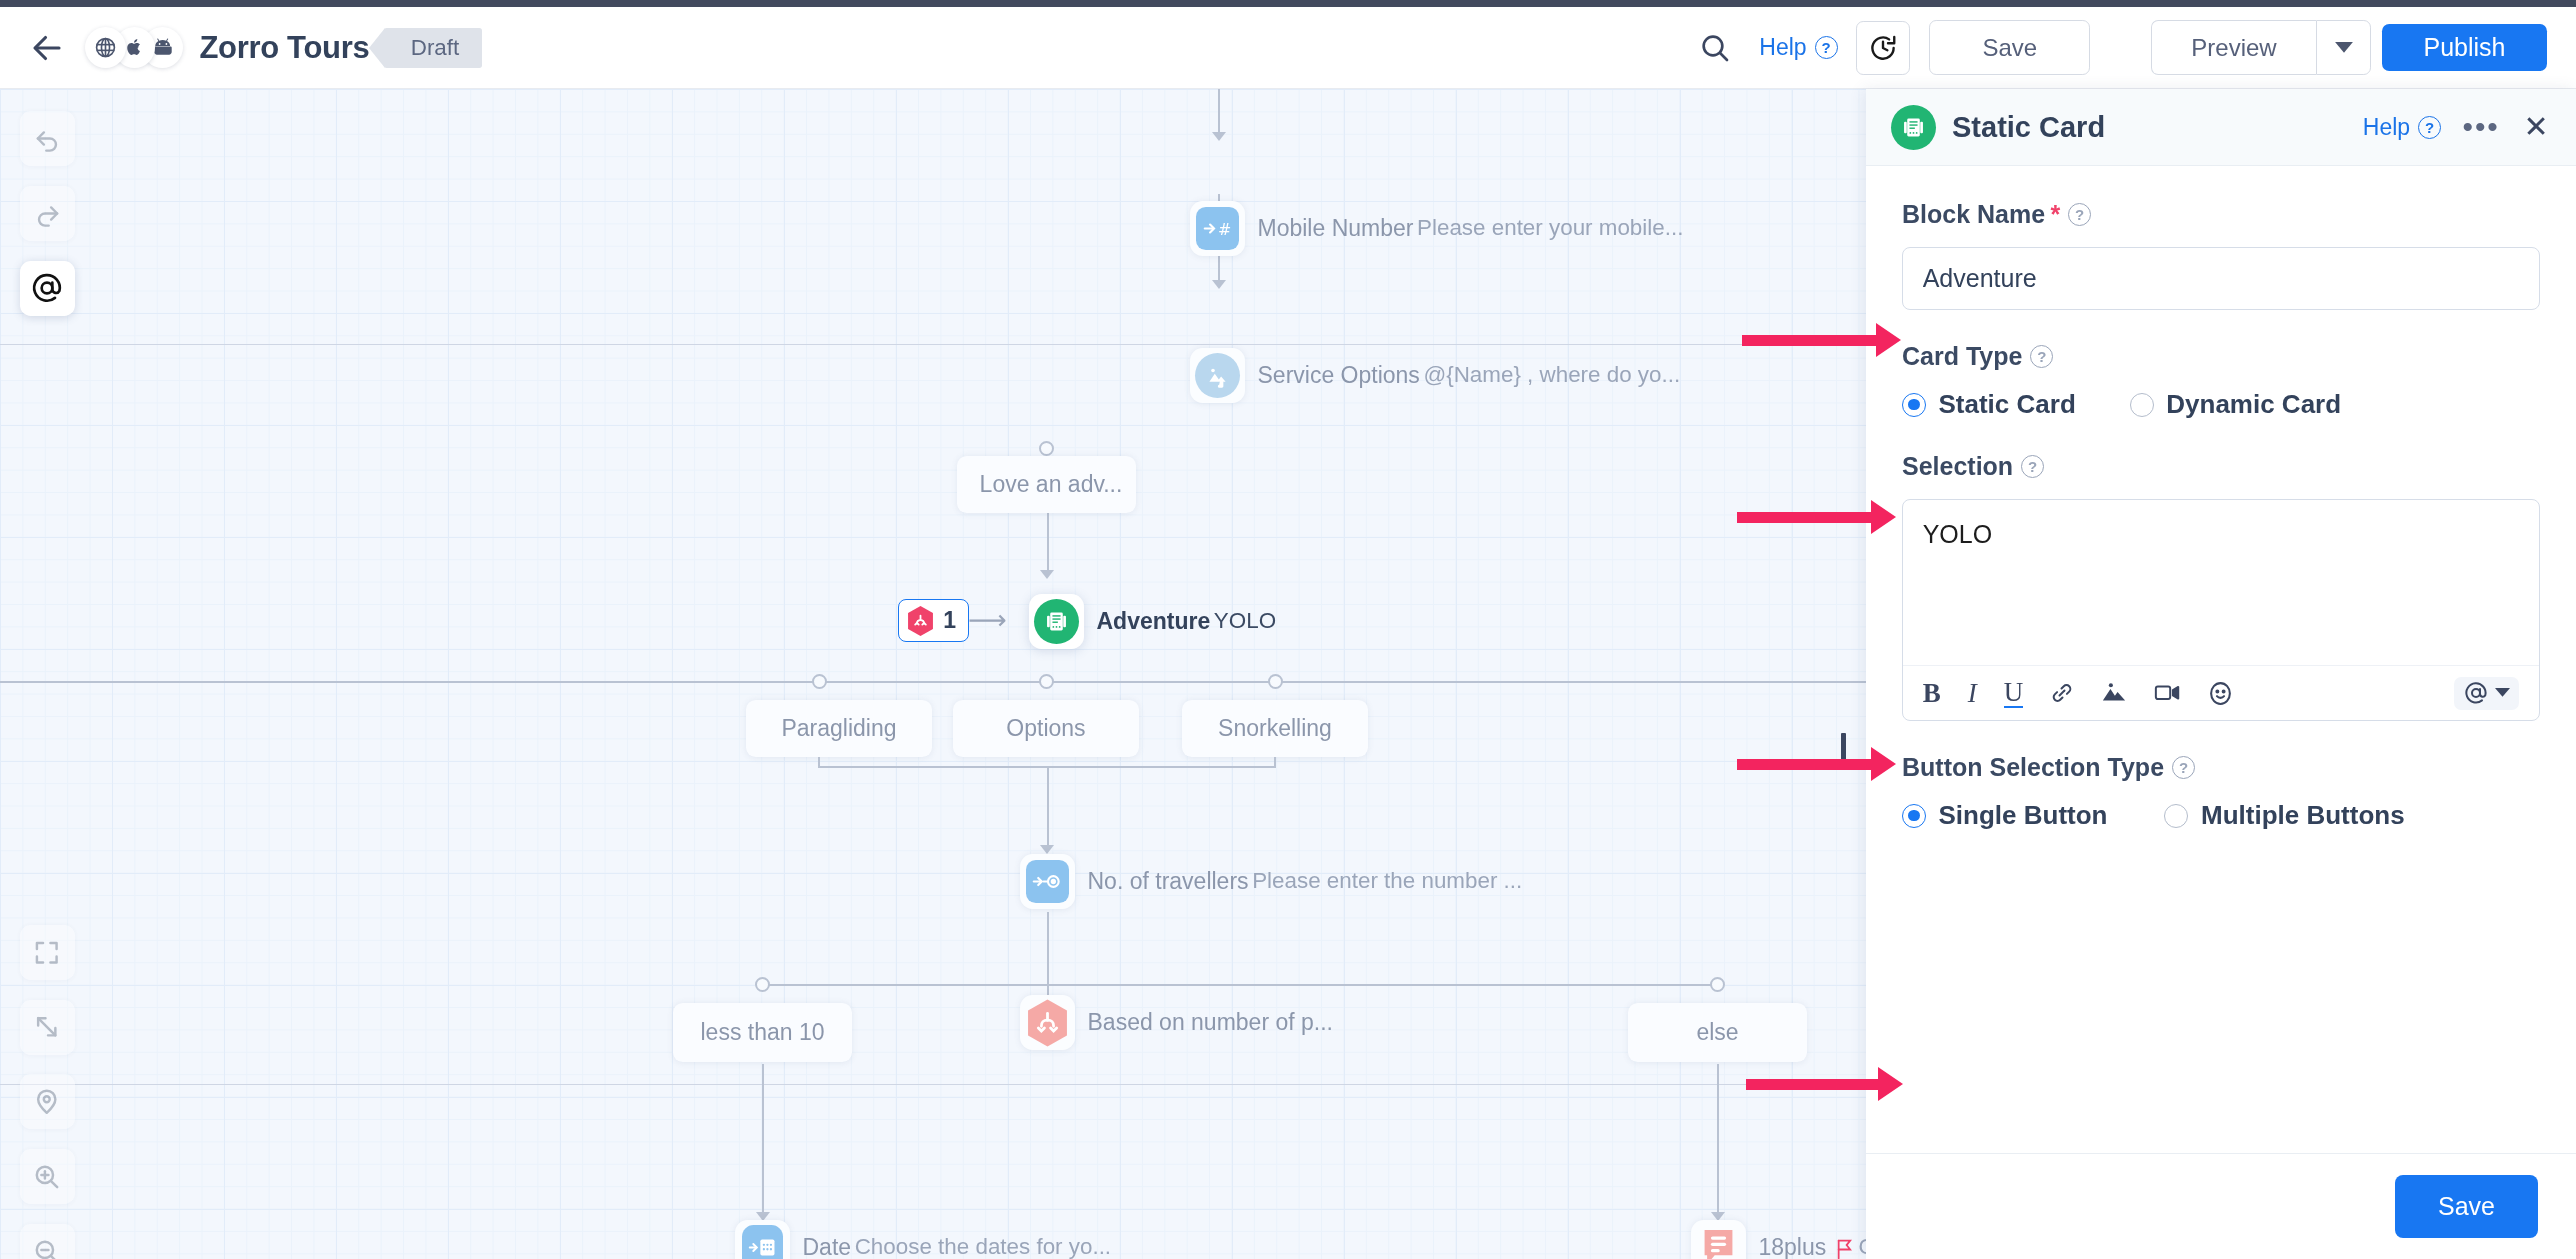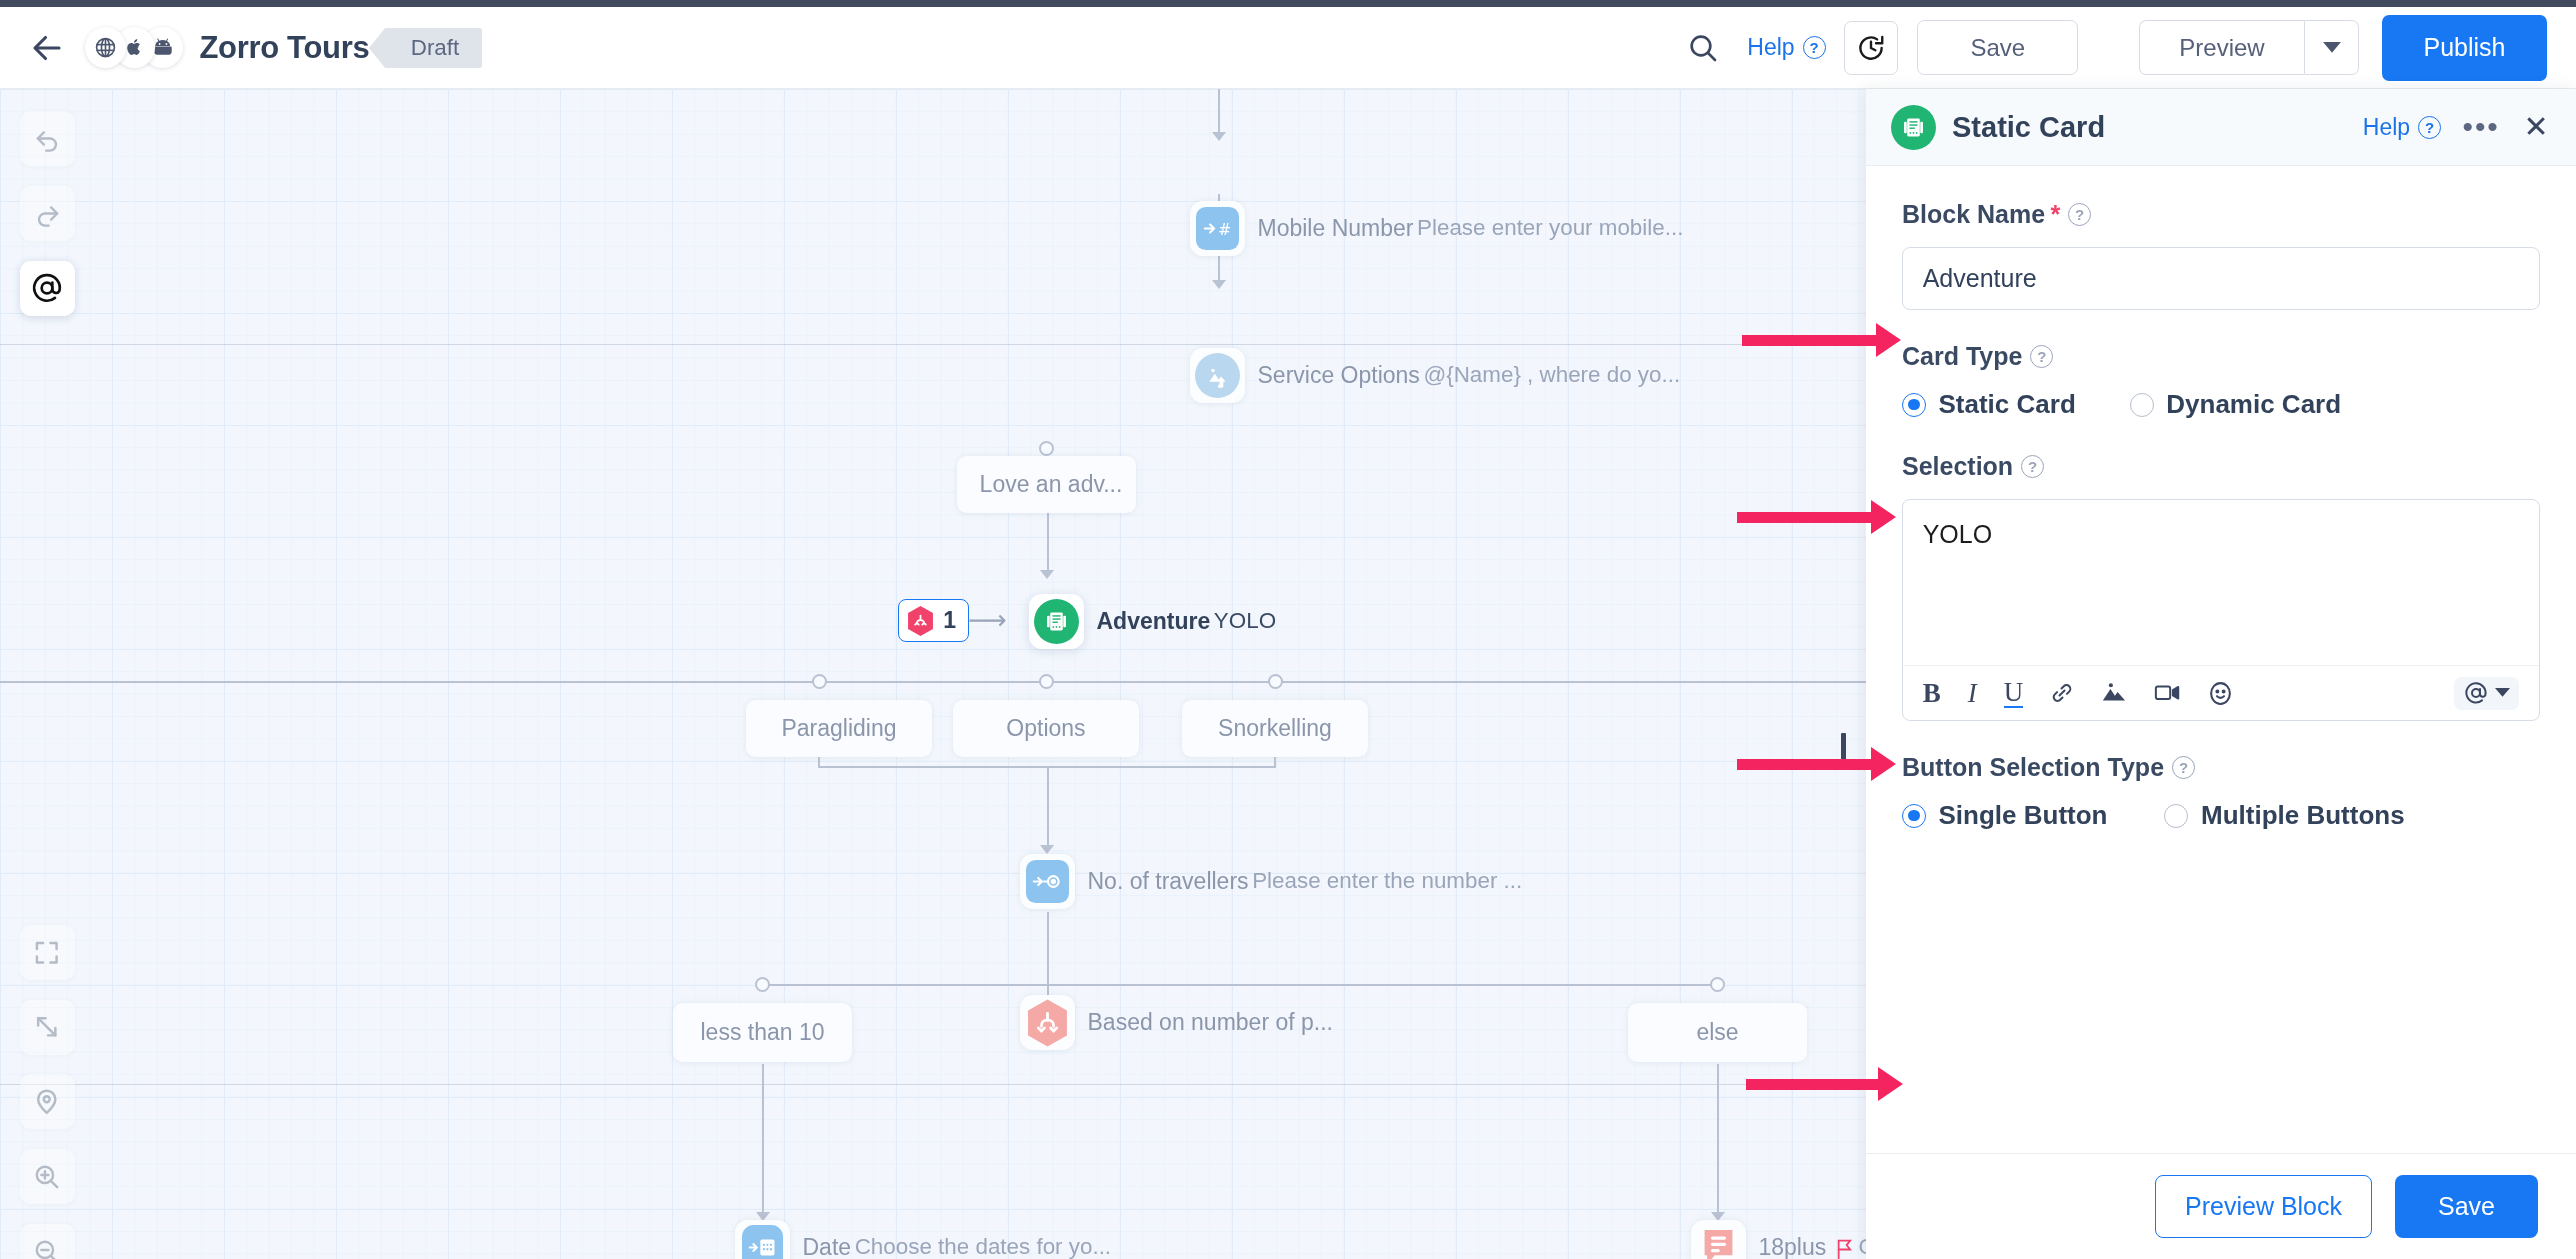--- a/index.html
+++ b/index.html
@@ -67,23 +67,23 @@
   .split-main {
     height:55px; min-width:165px; border:0.9px solid #d6dbe4; border-right:none;
     border-radius:7.2px 0 0 7.2px; background:#fff; color:#56607a; font-size:24px;
     display:flex; align-items:center; justify-content:center; cursor:pointer; padding:0 21.5px;
   }
   .split-arrow {
     height:55px; width:55px; border:0.9px solid #d6dbe4; border-radius:0 7.2px 7.2px 0;
     background:#fff; display:flex; align-items:center; justify-content:center; cursor:pointer;
   }
   .btn-primary {
-    height:66px; min-width:165px; border-radius:7.2px; background:#1877f2; color:#fff;
+    height:47px; min-width:165px; border-radius:7.2px; background:#1877f2; color:#fff;
     font-size:25px; display:flex; align-items:center; justify-content:center;
-    cursor:pointer; margin-left:23px; padding:0 23px; white-space:nowrap;
+    cursor:pointer; margin-left:11px; padding:0 23px; white-space:nowrap;
   }
 
   
   .canvas {
     position:absolute; left:0; top:89px; width:1866px; height:1170px;
     background-color:#f3f7fd;
     background-image:
       linear-gradient(to right, #e2ecf9 0.9px, transparent 0.9px),
       linear-gradient(to bottom, #e2ecf9 0.9px, transparent 0.9px),
       linear-gradient(to right, #eaf2fb 0.9px, transparent 0.9px),
@@ -715,21 +715,20 @@
           </div>
           <div class="radio-item">
             <span class="radio"></span>
             <span class="radio-label">Multiple Buttons</span>
           </div>
         </div>
       </div>
     </div>
 
     <div class="panel-foot">
-      <div class="btn-ghost-blue">Preview Block</div>
       <div class="btn-fill-blue">Save</div>
     </div>
   </div>
 
   <div class="ann" style="left:1742px; top:335px; width:136px;"></div>
   <div class="ann" style="left:1737px; top:512px; width:136px;"></div>
   <div class="ann" style="left:1737px; top:759px; width:136px;"></div>
   <div class="ann" style="left:1746px; top:1079px; width:134px;"></div>
 
 </div>

